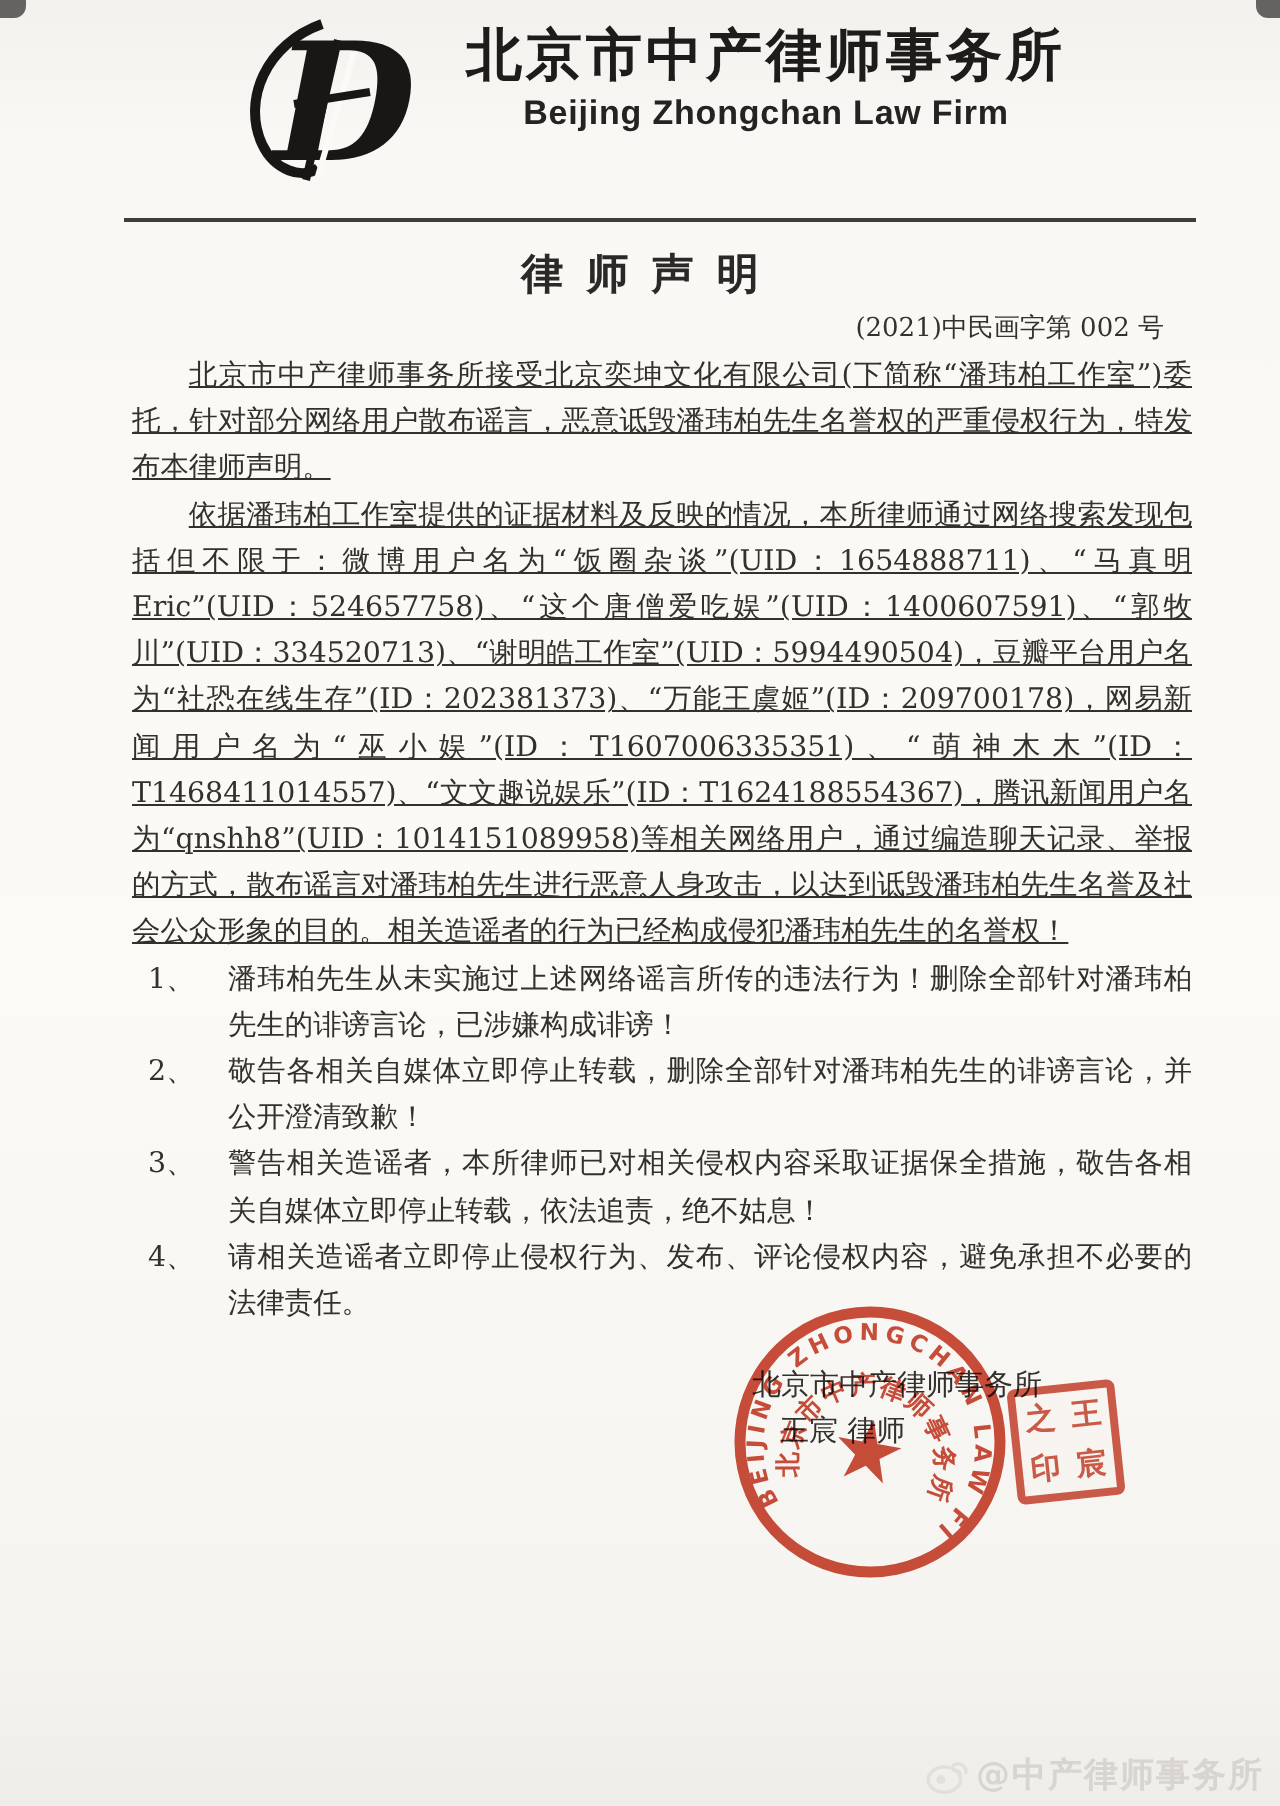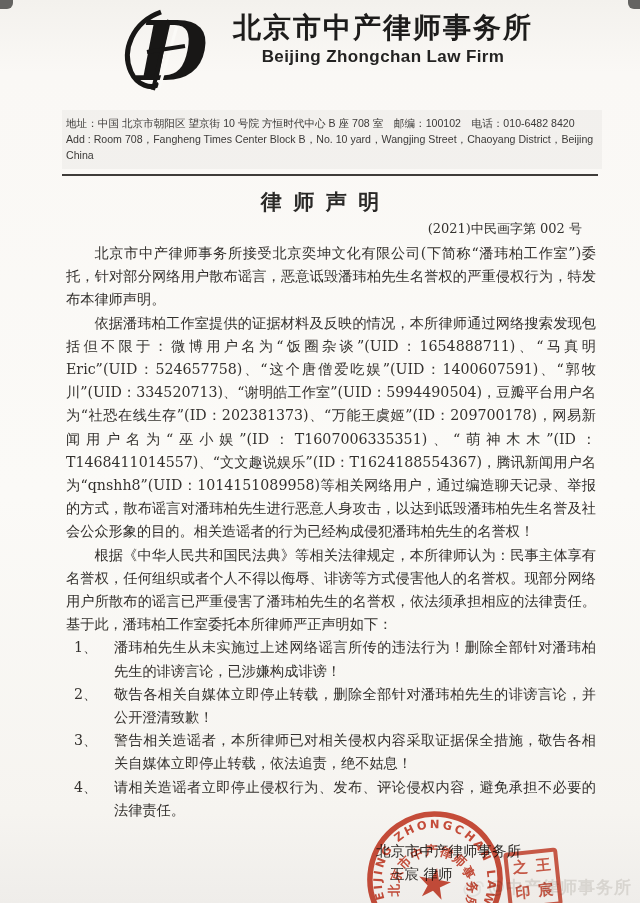--- a/index.html
+++ b/index.html
@@ -32,21 +32,21 @@
         font-family:"Liberation Sans","DejaVu Sans",sans-serif;}
   .rule{margin:5px 42px 0 62px;border-bottom:2.5px solid #3f3d3a;}
 
   
   .doc-title{margin-top:12px;text-align:center;font-size:21px;font-weight:600;letter-spacing:.55em;
              text-indent:.55em;color:#2a2927;}
   .doc-no{margin:4px 58px 0 0;text-align:right;font-size:13px;color:#34322f;padding-left:24px;}
 
   
   .body-text{margin:4px 44px 0 66px;font-size:14.2px;line-height:23.2px;text-align:justify;color:#33302d;}
-  .body-text p{margin:0;text-indent:2em;}
+  .body-text p{margin:0;text-indent:2em;text-decoration:underline;}
   .olist{margin-top:0;}
   .li{display:flex;}
   .li .no{flex:0 0 40px;padding-left:8px;}
   .li .tx{flex:1;text-align:justify;}
   .closing{text-indent:2em;margin-top:0;}
 
   
   .sig-area{position:relative;height:160px;}
   .sig{position:absolute;left:376px;top:18px;font-size:14.5px;line-height:23px;color:#33302d;z-index:1;white-space:nowrap;}
   .sig .l2{padding-left:14px;}
@@ -81,33 +81,28 @@
       <path d="M 62,14 L 46,84" stroke="#181716" stroke-width="4"></path>
       <path d="M 70,20 L 52,82" stroke="#fbfaf7" stroke-width="3"></path>
       <path d="M 40,46 L 78,40" stroke="#181716" stroke-width="4"></path>
     </svg>
     <div class="names">
       <div class="firm-cn">北京市中产律师事务所</div>
       <div class="firm-en">Beijing Zhongchan Law Firm</div>
     </div>
   </div>
 
-  <div class="addr">
-    <div>地址：中国 北京市朝阳区 望京街 10 号院 方恒时代中心 B 座 708 室　邮编：100102　电话：010-6482 8420</div>
-    <div>Add : Room 708，Fangheng Times Center Block B，No. 10 yard，Wangjing Street，Chaoyang District，Beijing China</div>
-  </div>
   <div class="rule"></div>
 
   <div class="doc-title">律师声明</div>
   <div class="doc-no">(2021)中民画字第 002 号</div>
 
   <div class="body-text">
     <p>北京市中产律师事务所接受北京奕坤文化有限公司(下简称“潘玮柏工作室”)委托，针对部分网络用户散布谣言，恶意诋毁潘玮柏先生名誉权的严重侵权行为，特发布本律师声明。</p>
     <p>依据潘玮柏工作室提供的证据材料及反映的情况，本所律师通过网络搜索发现包括但不限于：微博用户名为“饭圈杂谈”(UID：1654888711)、“马真明 Eric”(UID：524657758)、“这个唐僧爱吃娱”(UID：1400607591)、“郭牧川”(UID：334520713)、“谢明皓工作室”(UID：5994490504)，豆瓣平台用户名为“社恐在线生存”(ID：202381373)、“万能王虞姬”(ID：209700178)，网易新闻用户名为“巫小娱”(ID：T1607006335351)、“萌神木木”(ID：T1468411014557)、“文文趣说娱乐”(ID：T1624188554367)，腾讯新闻用户名为“qnshh8”(UID：1014151089958)等相关网络用户，通过编造聊天记录、举报的方式，散布谣言对潘玮柏先生进行恶意人身攻击，以达到诋毁潘玮柏先生名誉及社会公众形象的目的。相关造谣者的行为已经构成侵犯潘玮柏先生的名誉权！</p>
-    <p>根据《中华人民共和国民法典》等相关法律规定，本所律师认为：民事主体享有名誉权，任何组织或者个人不得以侮辱、诽谤等方式侵害他人的名誉权。现部分网络用户所散布的谣言已严重侵害了潘玮柏先生的名誉权，依法须承担相应的法律责任。基于此，潘玮柏工作室委托本所律师严正声明如下：</p>
 
     <div class="olist">
       <div class="li">
         <span class="no">1、</span>
         <span class="tx">潘玮柏先生从未实施过上述网络谣言所传的违法行为！删除全部针对潘玮柏先生的诽谤言论，已涉嫌构成诽谤！</span>
       </div>
       <div class="li">
         <span class="no">2、</span>
         <span class="tx">敬告各相关自媒体立即停止转载，删除全部针对潘玮柏先生的诽谤言论，并公开澄清致歉！</span>
       </div>

